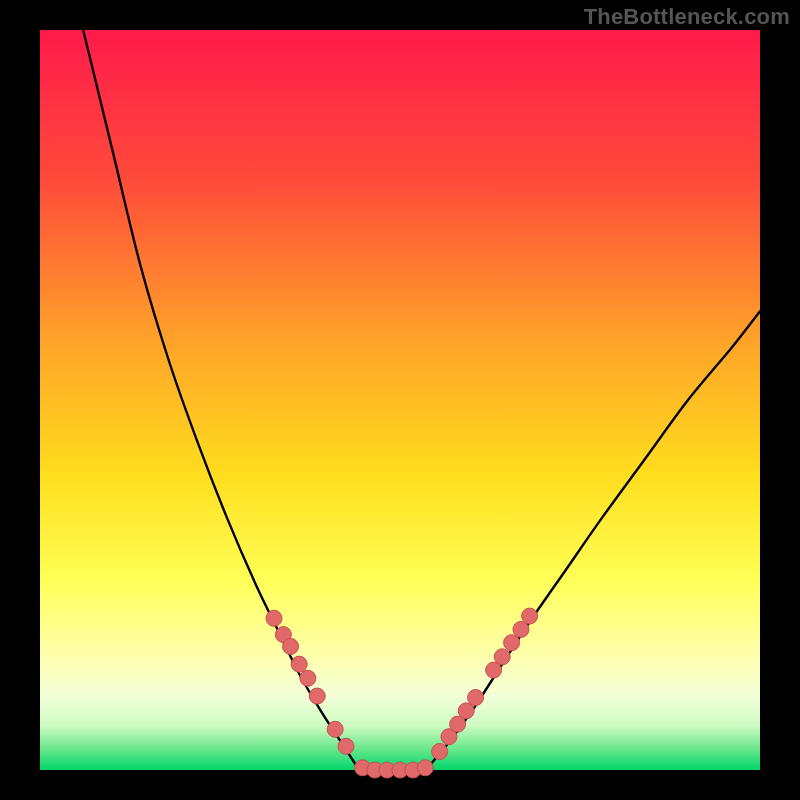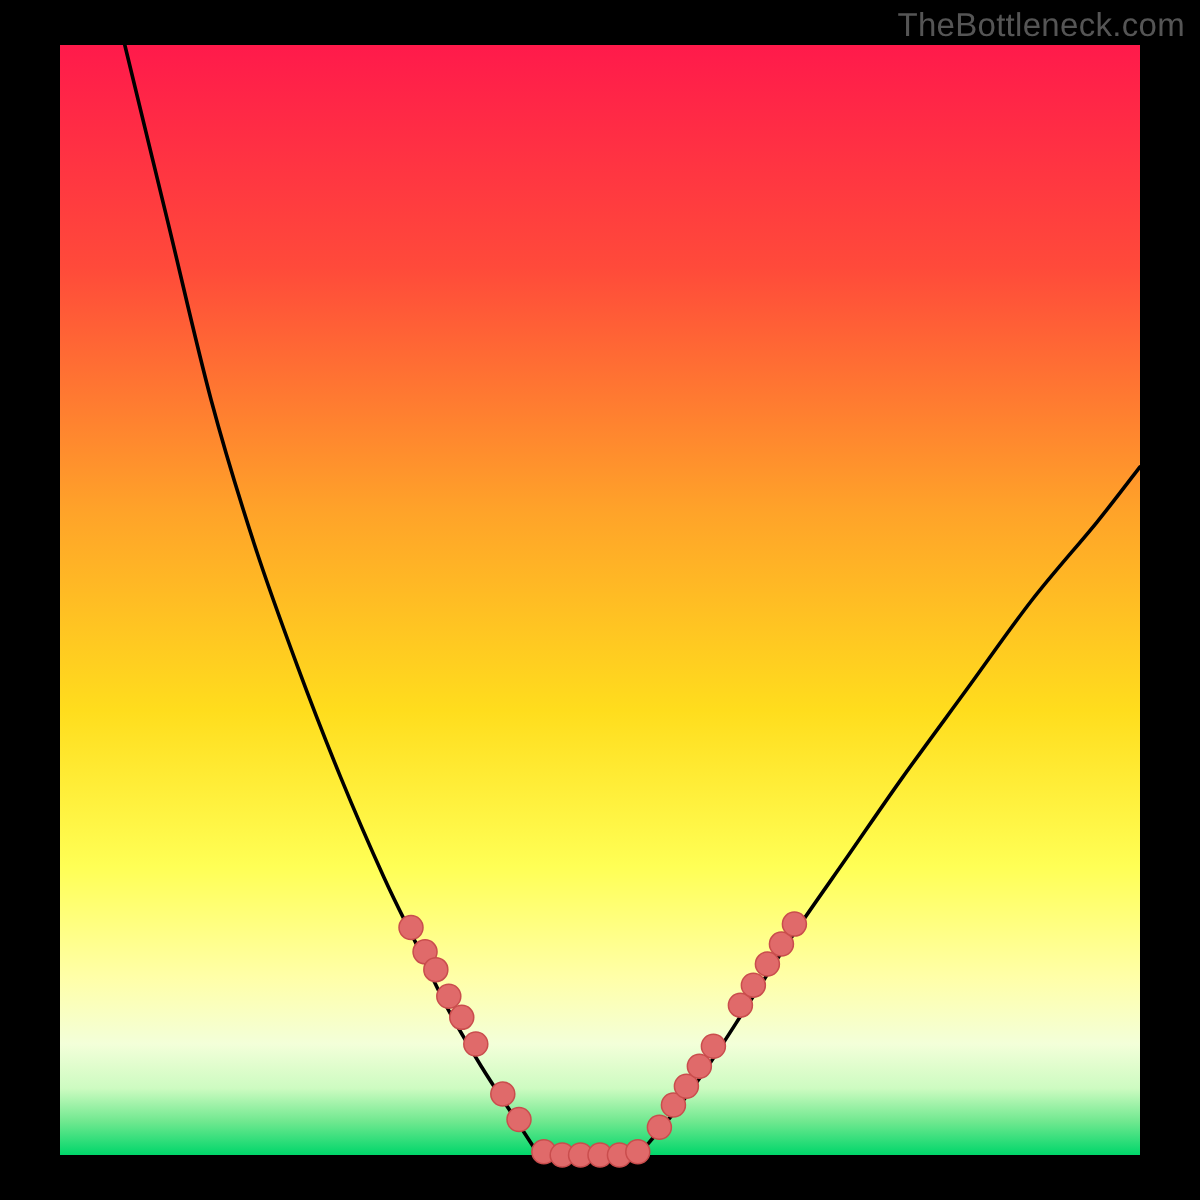--- a/index.html
+++ b/index.html
@@ -16,21 +16,21 @@
     width: 800px;
     height: 800px;
     background: #000;
   }
   .watermark {
     position: absolute;
     top: 4px;
     right: 10px;
     color: #555;
     font-size: 22px;
-    font-weight: 400;
+    font-weight: 700;
     letter-spacing: 0.2px;
     user-select: none;
   }
   svg.plot {
     position: absolute;
     left: 0;
     top: 0;
   }
 </style>
 </head>

